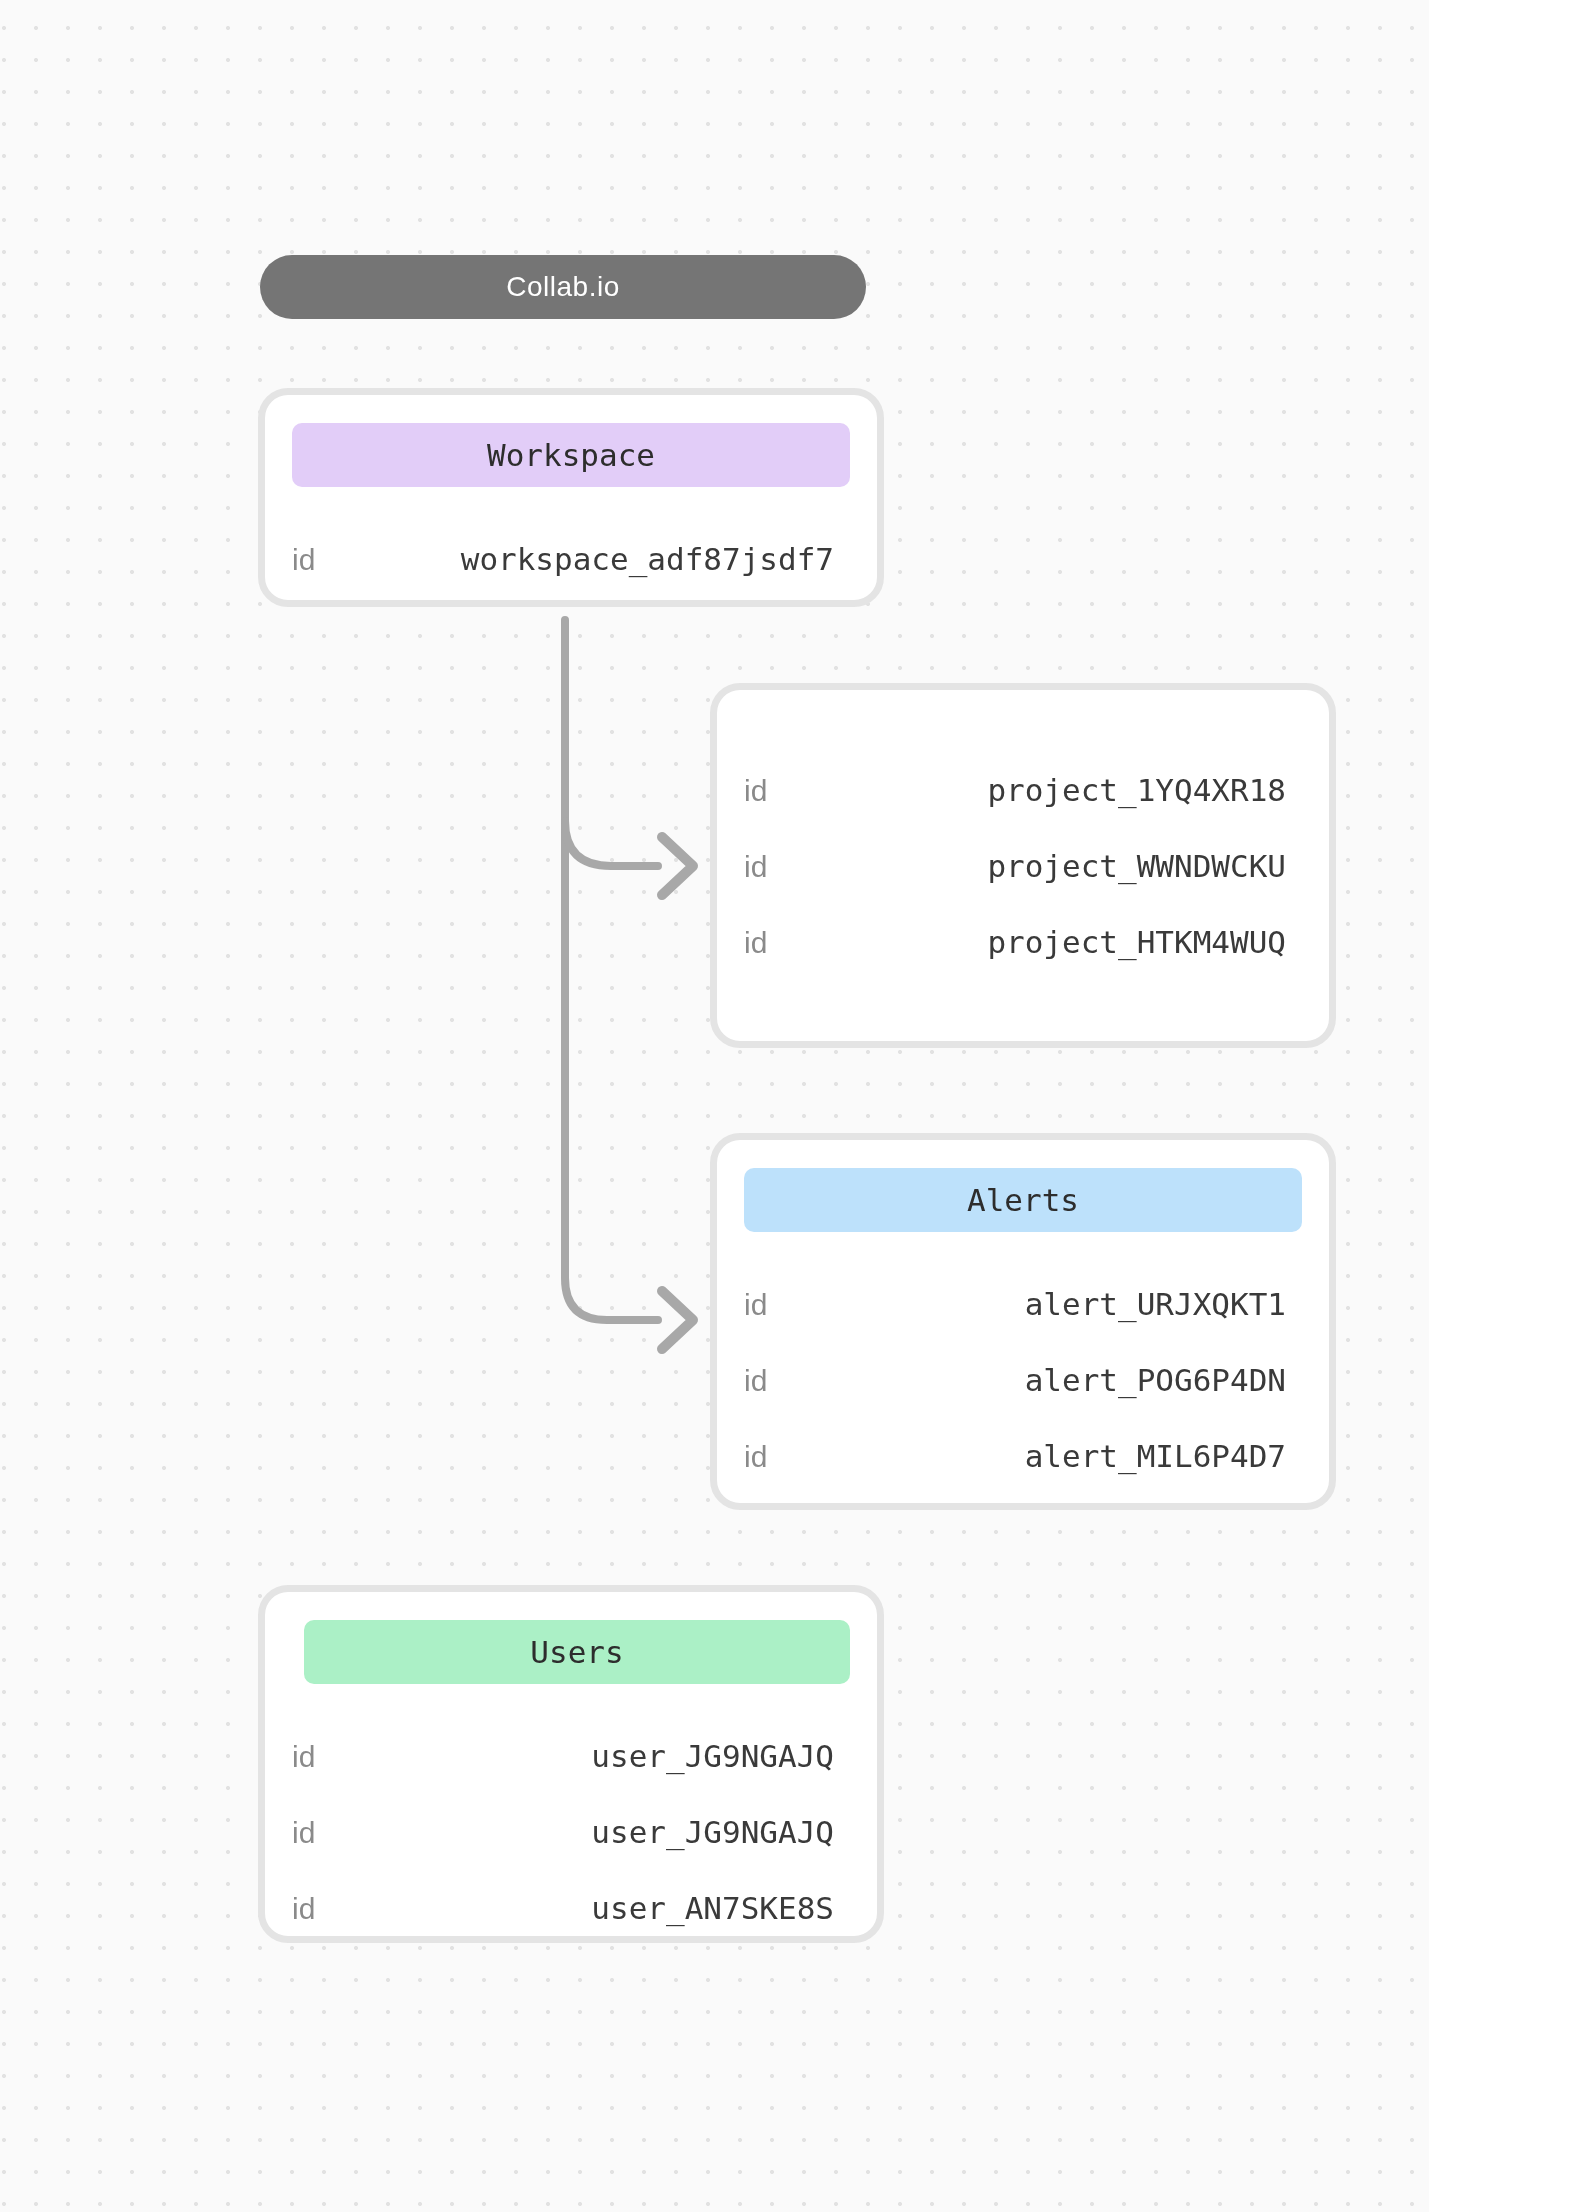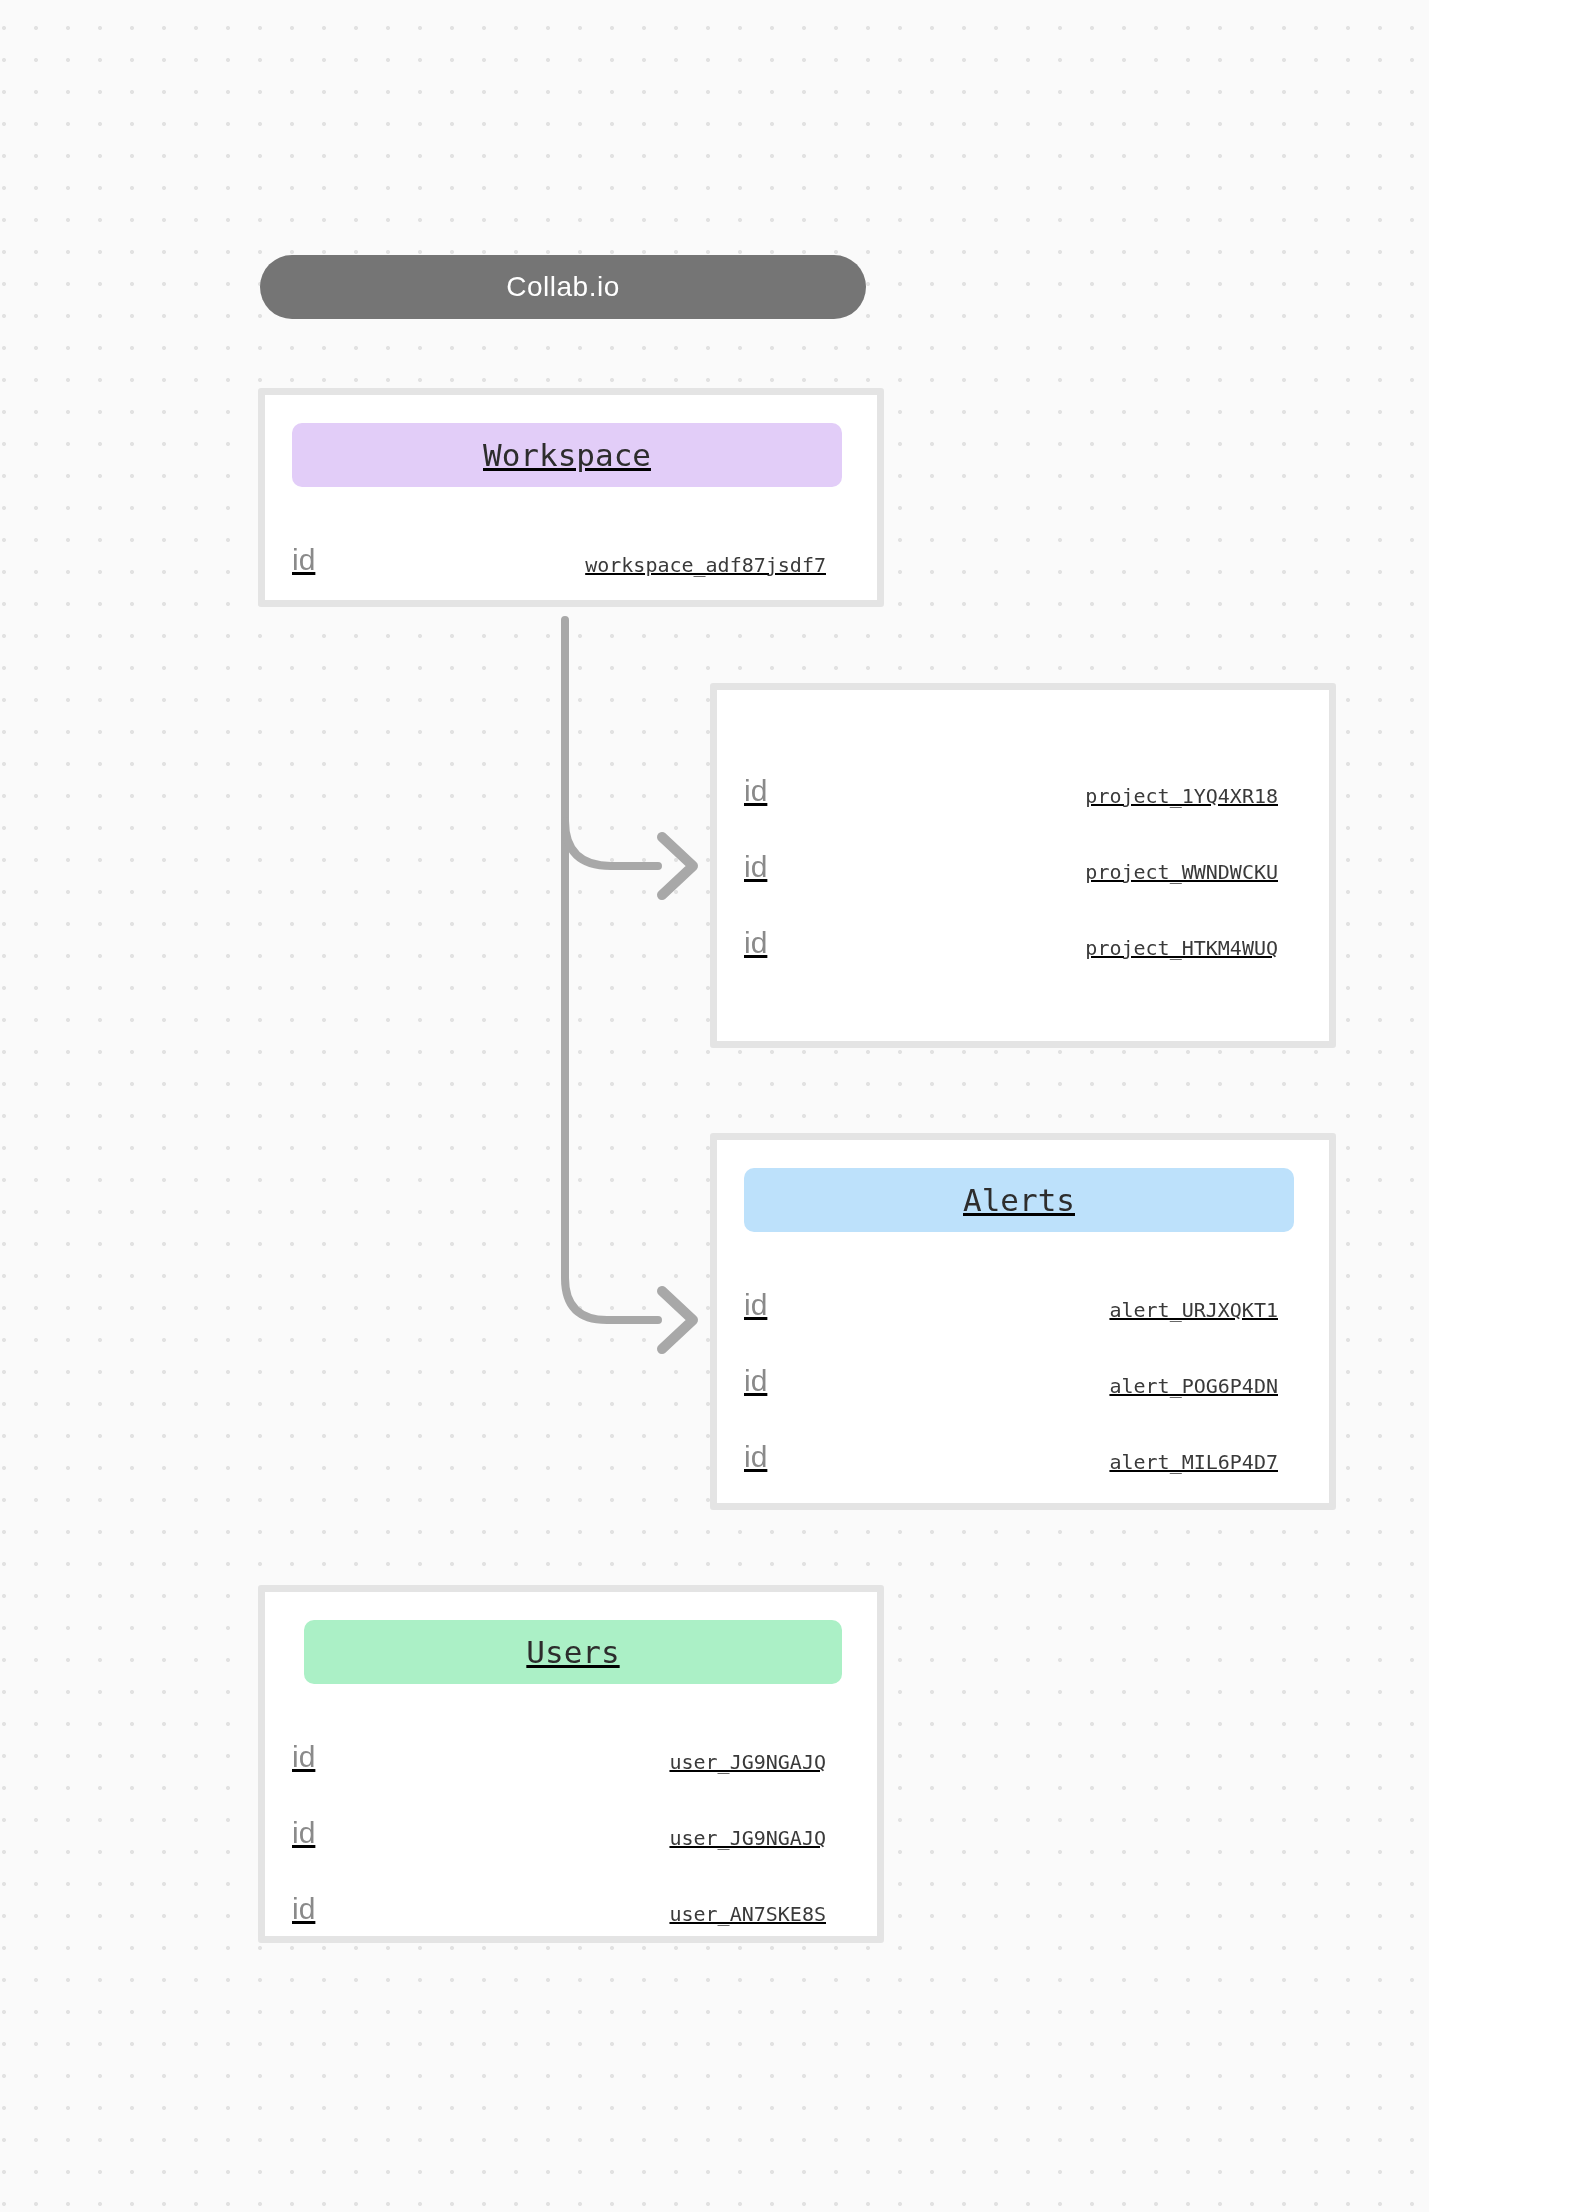--- a/index.html
+++ b/index.html
@@ -37,23 +37,22 @@
   .pill{
     position:absolute;left:260px;top:255px;width:606px;height:64px;
     border-radius:32px;background:var(--pill-bg);
     display:flex;align-items:center;justify-content:center;
     color:var(--pill-text);font-size:28px;letter-spacing:0.5px;
   }
   .card{
     position:absolute;box-sizing:border-box;width:626px;
     background:var(--card-bg);
     border:7px solid var(--card-border);
-    border-radius:3px;
-    padding:28px 35px 0 27px;
-    text-decoration:underline;
+    border-radius:30px;
+    padding:28px 27px 0 27px;
   }
   .card-workspace{left:258px;top:388px;height:219px;}
   .card-projects {left:710px;top:683px;height:365px;}
   .card-alerts   {left:710px;top:1133px;height:377px;}
   .card-users    {left:258px;top:1585px;height:358px;}
   .card-header{
     height:64px;border-radius:10px;
     display:flex;align-items:center;justify-content:center;
     font-family:"DejaVu Sans Mono",monospace;
     font-size:31px;color:var(--header-text);
@@ -61,21 +60,21 @@
   .h-purple{background:var(--header-purple);}
   .h-blue  {background:var(--header-blue);}
   .h-green {background:var(--header-green);margin-left:12px;}
   .rows{margin-top:14px;}
   .row{
     height:76px;
     display:flex;align-items:flex-end;justify-content:space-between;
     padding:0 16px 0 0;
   }
   .key{font-size:30px;color:var(--key-text);}
-  .val{font-family:"DejaVu Sans Mono",monospace;font-size:20px;color:var(--value-text);}
+  .val{font-family:"DejaVu Sans Mono",monospace;font-size:31px;color:var(--value-text);}
 </style>
 </head>
 <body>
 
 <div class="canvas">
 
   <svg class="connectors" viewBox="0 0 1576 2212" fill="none" stroke="#a8a8a8" stroke-linecap="round" stroke-linejoin="round">
     <path d="M 565 620 L 565 1278 Q 565 1320 607 1320 L 658 1320" stroke-width="8" stroke="#a8a8a8"></path>
     <path d="M 662 1291 L 693 1320 L 662 1349" stroke-width="10" stroke="#a8a8a8"></path>
     <path d="M 565 821 Q 565 866 611 866 L 658 866" stroke-width="8" stroke="#a8a8a8"></path>

